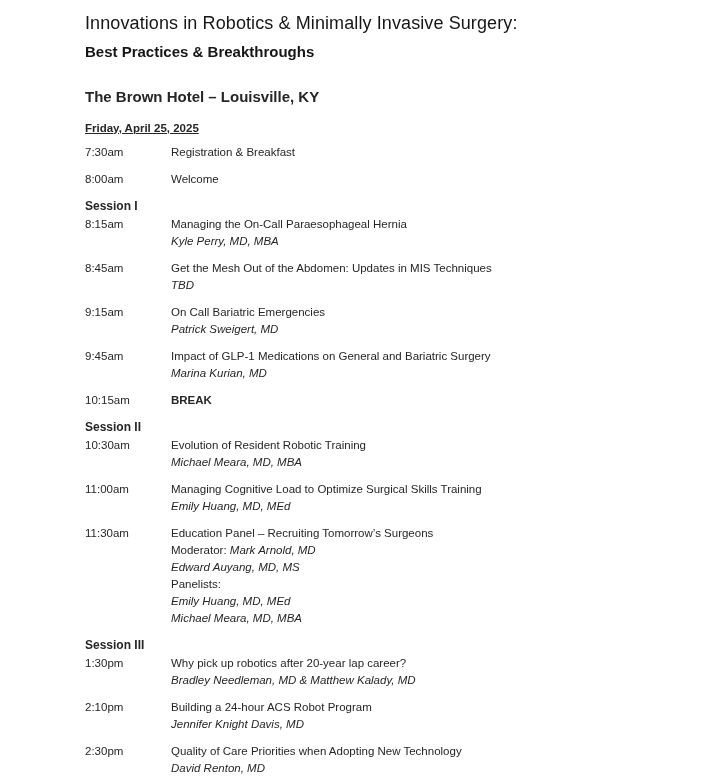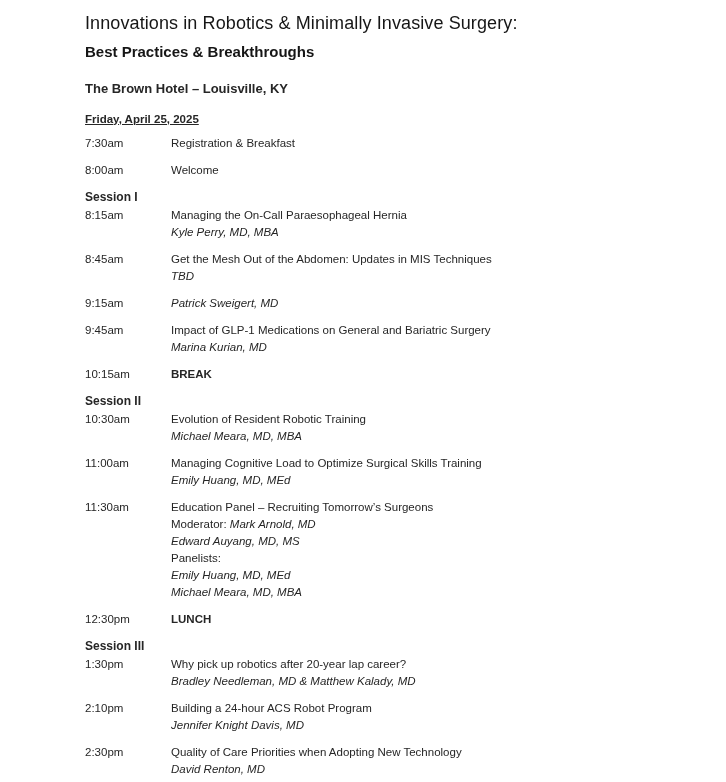--- a/index.html
+++ b/index.html
@@ -27,24 +27,24 @@
     letter-spacing: 0.1px;
   }
   .subtitle {
     font-size: 15px;
     font-weight: 700;
     color: #161616;
     margin: 8px 0 0 0;
     line-height: 1.2;
   }
   .venue {
-    font-size: 13px;
+    font-size: 15px;
     font-weight: 700;
     color: #262626;
-    margin-top: 20px;
+    margin-top: 27px;
   }
   .date-heading {
     font-size: 11.5px;
     font-weight: 700;
     color: #262626;
     text-decoration: underline;
     margin-top: 17px;
   }
   .schedule {
     margin-top: 7px;
@@ -118,20 +118,21 @@
       <div class="row">
         <div class="time">8:45am</div>
         <div class="info">
           <div class="event-title">Get the Mesh Out of the Abdomen: Updates in MIS Techniques</div>
           <div class="detail-line"><span class="it">TBD</span></div>
         </div>
       </div>
       <div class="row">
         <div class="time">9:15am</div>
         <div class="info">
+          <div class="event-title">On Call Bariatric Emergencies</div>
           <div class="detail-line"><span class="it">Patrick Sweigert, MD</span></div>
         </div>
       </div>
       <div class="row">
         <div class="time">9:45am</div>
         <div class="info">
           <div class="event-title">Impact of GLP-1 Medications on General and Bariatric Surgery</div>
           <div class="detail-line"><span class="it">Marina Kurian, MD</span></div>
         </div>
       </div>
@@ -160,26 +161,20 @@
         <div class="time">11:30am</div>
         <div class="info">
           <div class="event-title">Education Panel – Recruiting Tomorrow’s Surgeons</div>
           <div class="detail-line"><span>Moderator: </span><span class="it">Mark Arnold, MD</span></div>
           <div class="detail-line"><span class="it">Edward Auyang, MD, MS</span></div>
           <div class="detail-line"><span>Panelists:</span></div>
           <div class="detail-line"><span class="it">Emily Huang, MD, MEd</span></div>
           <div class="detail-line"><span class="it">Michael Meara, MD, MBA</span></div>
         </div>
       </div>
-      <div class="row">
-        <div class="time">12:30pm</div>
-        <div class="info">
-          <div class="event-title bold">LUNCH</div>
-        </div>
-      </div>
       <div class="section-heading">Session III</div>
       <div class="row">
         <div class="time">1:30pm</div>
         <div class="info">
           <div class="event-title">Why pick up robotics after 20-year lap career?</div>
           <div class="detail-line"><span class="it">Bradley Needleman, MD &amp; Matthew Kalady, MD</span></div>
         </div>
       </div>
       <div class="row">
         <div class="time">2:10pm</div>

